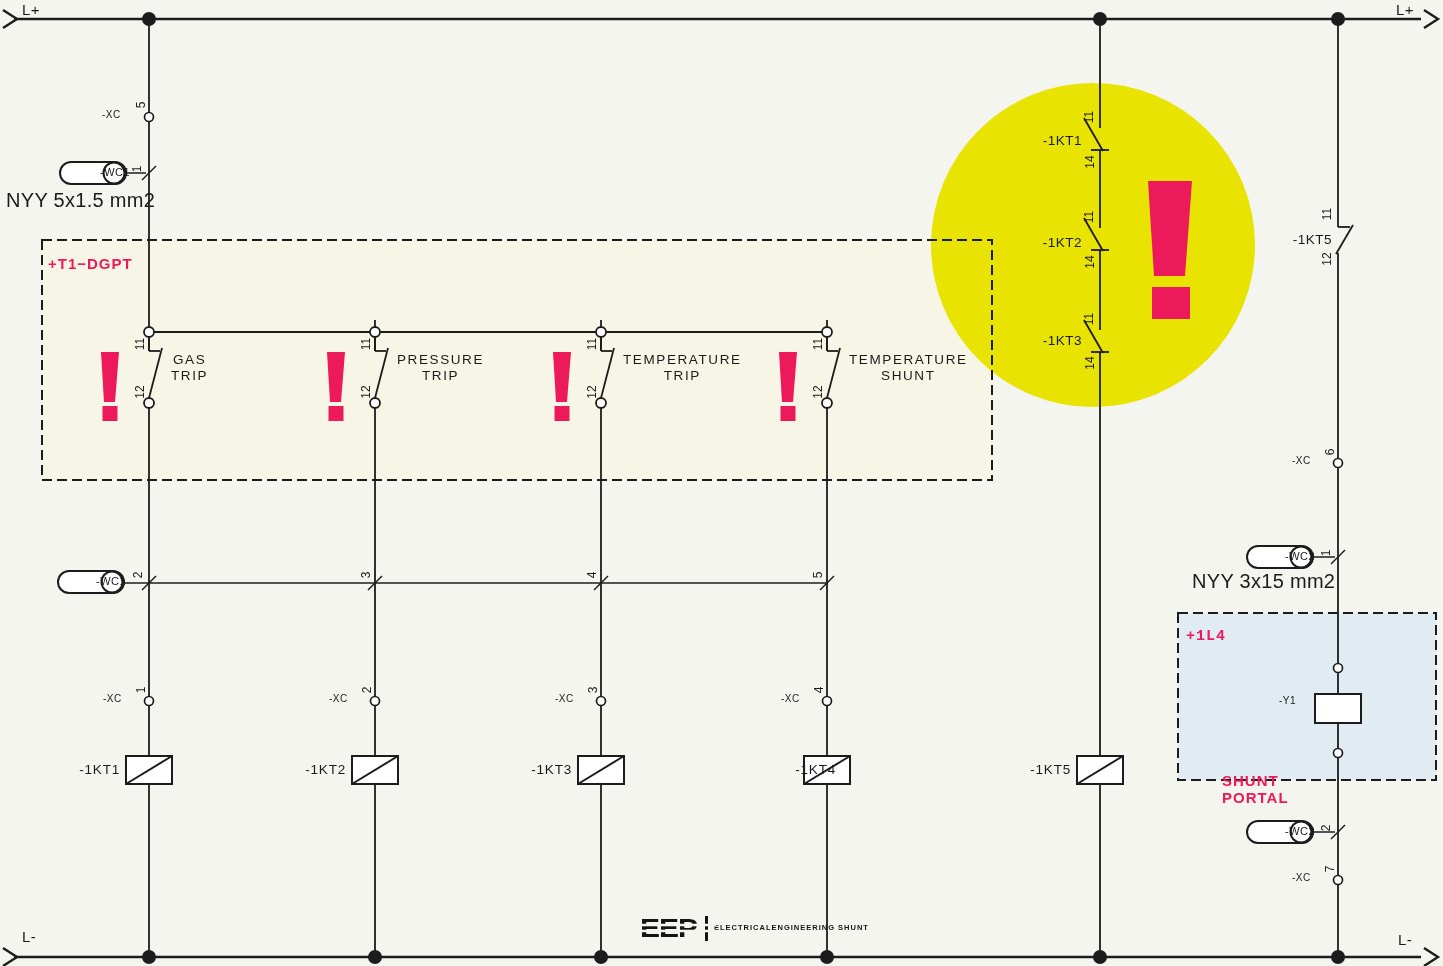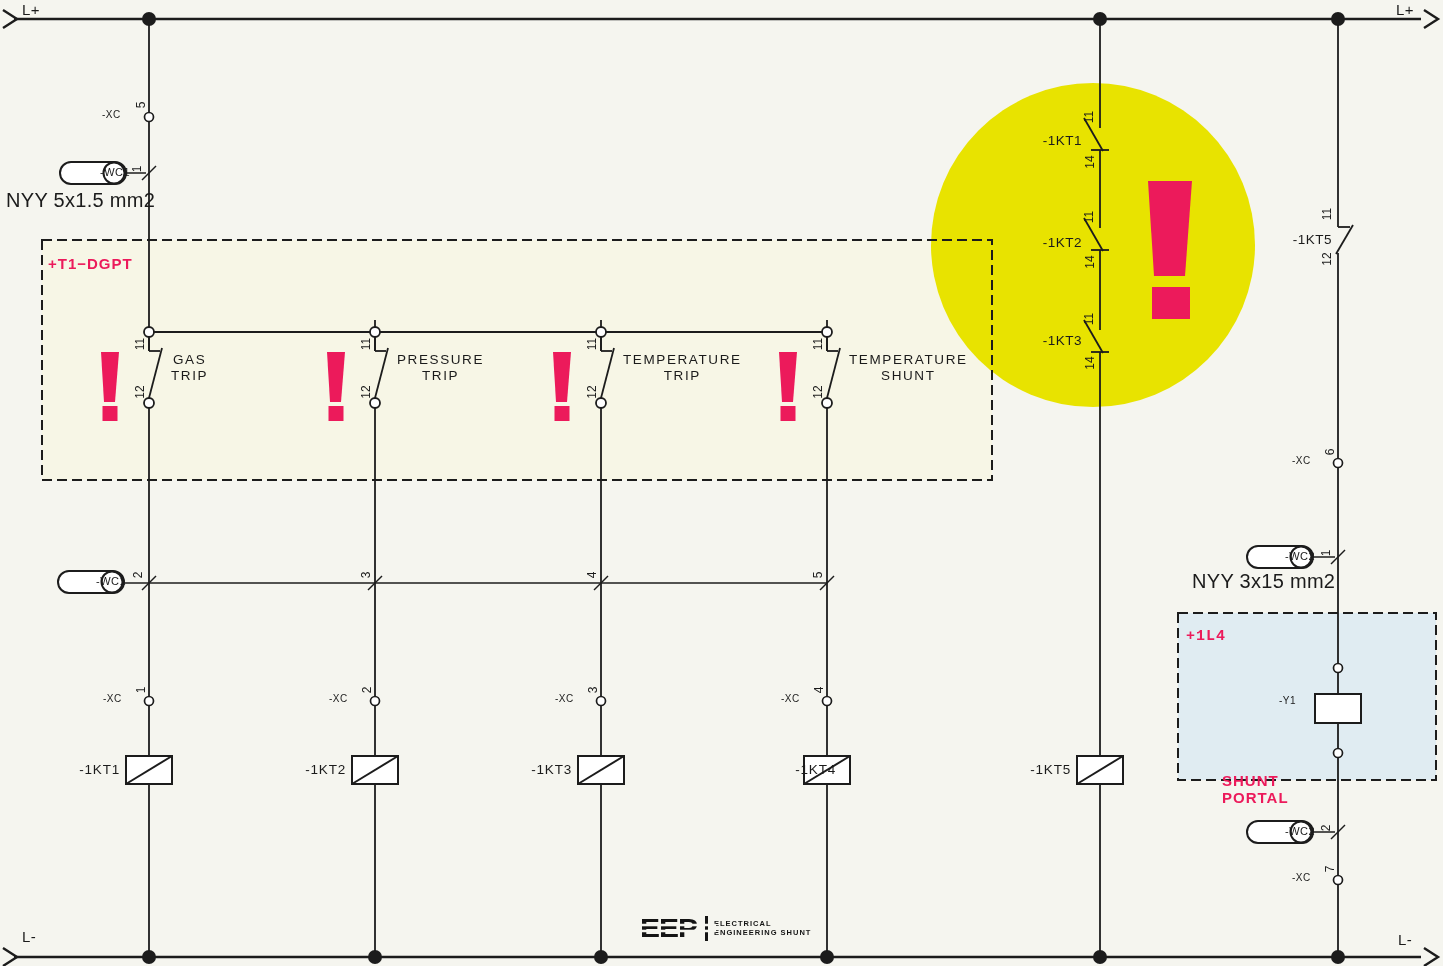--- a/index.html
+++ b/index.html
@@ -16,21 +16,21 @@
   .coil-lbl{position:absolute;width:48px;text-align:right;font-size:13.5px;letter-spacing:.8px;}
   .kt-lbl{position:absolute;width:50px;text-align:right;font-size:13.5px;letter-spacing:.5px;}
   .wc-lbl{position:absolute;font-size:11px;letter-spacing:.5px;margin-left:32px;}
   .nyy{position:absolute;font-size:20px;letter-spacing:.3px;}
   
   .logo{position:absolute;left:640px;top:915px;display:flex;align-items:center;}
   .logo-mark{position:relative;font-weight:800;font-size:30px;line-height:26px;letter-spacing:-1px;color:#141414;
              font-family:"Liberation Sans",sans-serif;transform:scaleY(.85);}
   .logo-stripe{position:absolute;left:-2px;width:78px;height:2.5px;background:#f5f5ef;}
   .logo-bar{width:3px;height:25px;background:#141414;margin:0 6px 0 8px;}
-  .logo-text{display:flex;flex-direction:column;justify-content:center;}
+  .logo-text{display:flex;flex-direction:row;justify-content:center;align-items:center;}
   .logo-text div{font-size:7.5px;font-weight:bold;letter-spacing:1px;line-height:9.5px;color:#141414;}
 </style>
 </head>
 <body>
 
 <div class="canvas">
 
   <svg width="1443" height="966" viewBox="0 0 1443 966">
 
     <rect x="42" y="240" width="950" height="240" fill="#f7f6e6"></rect>

